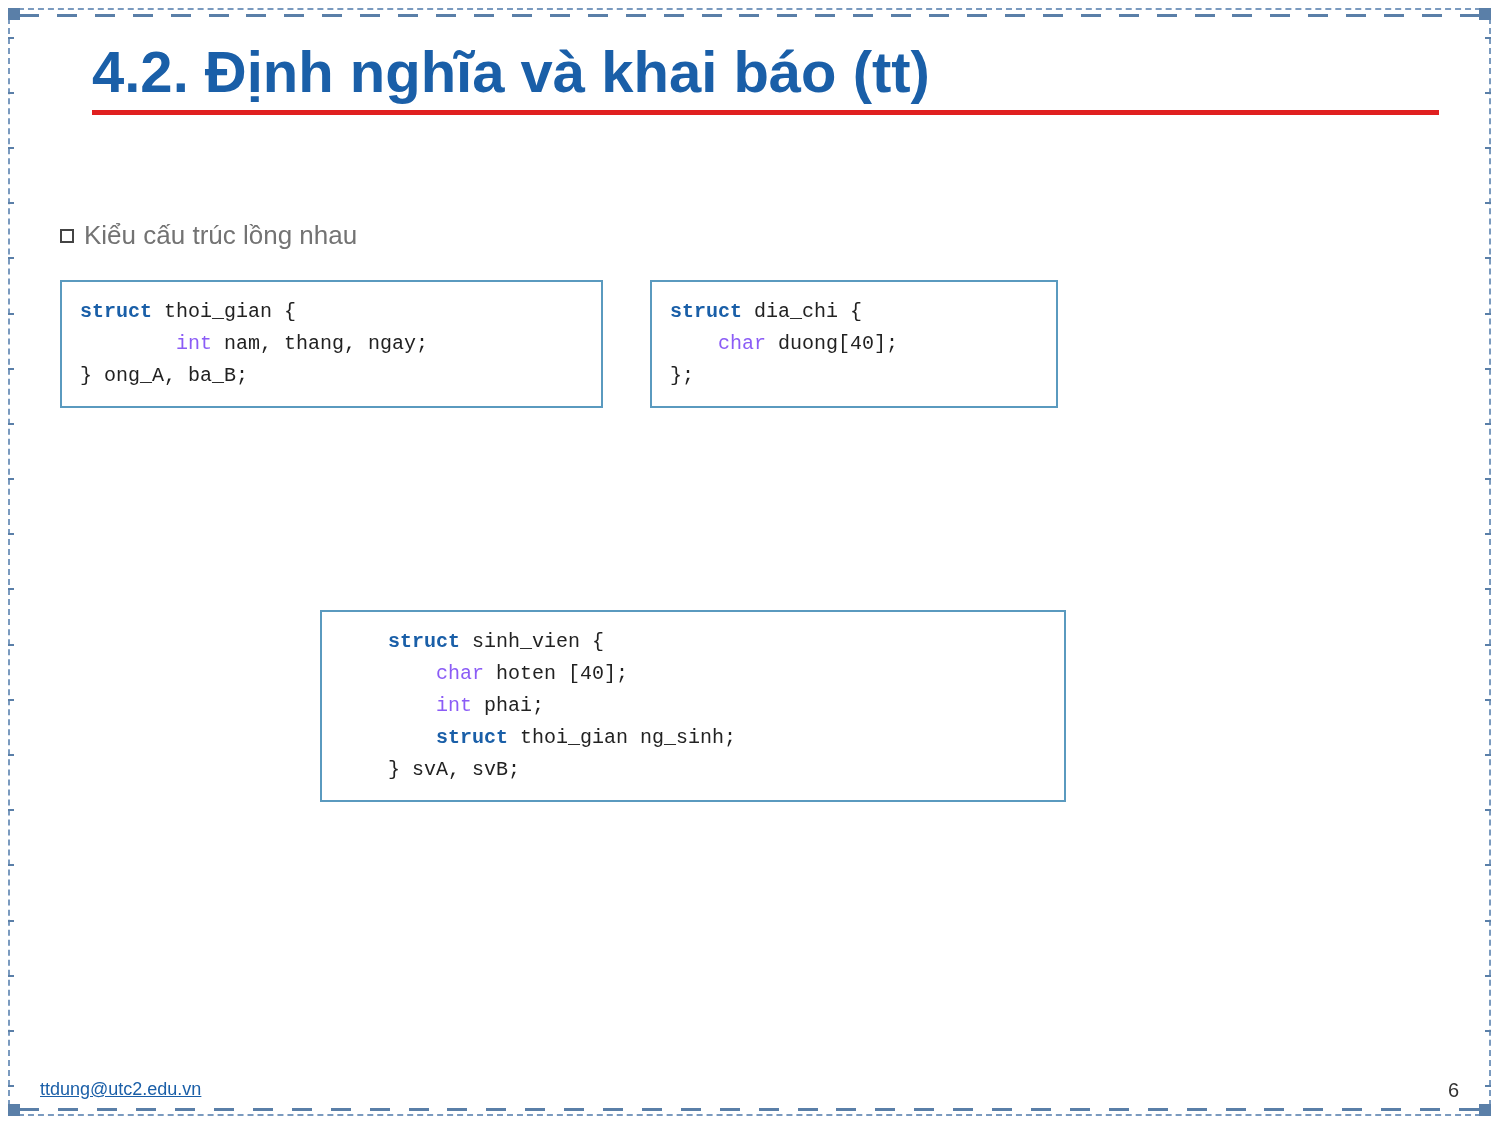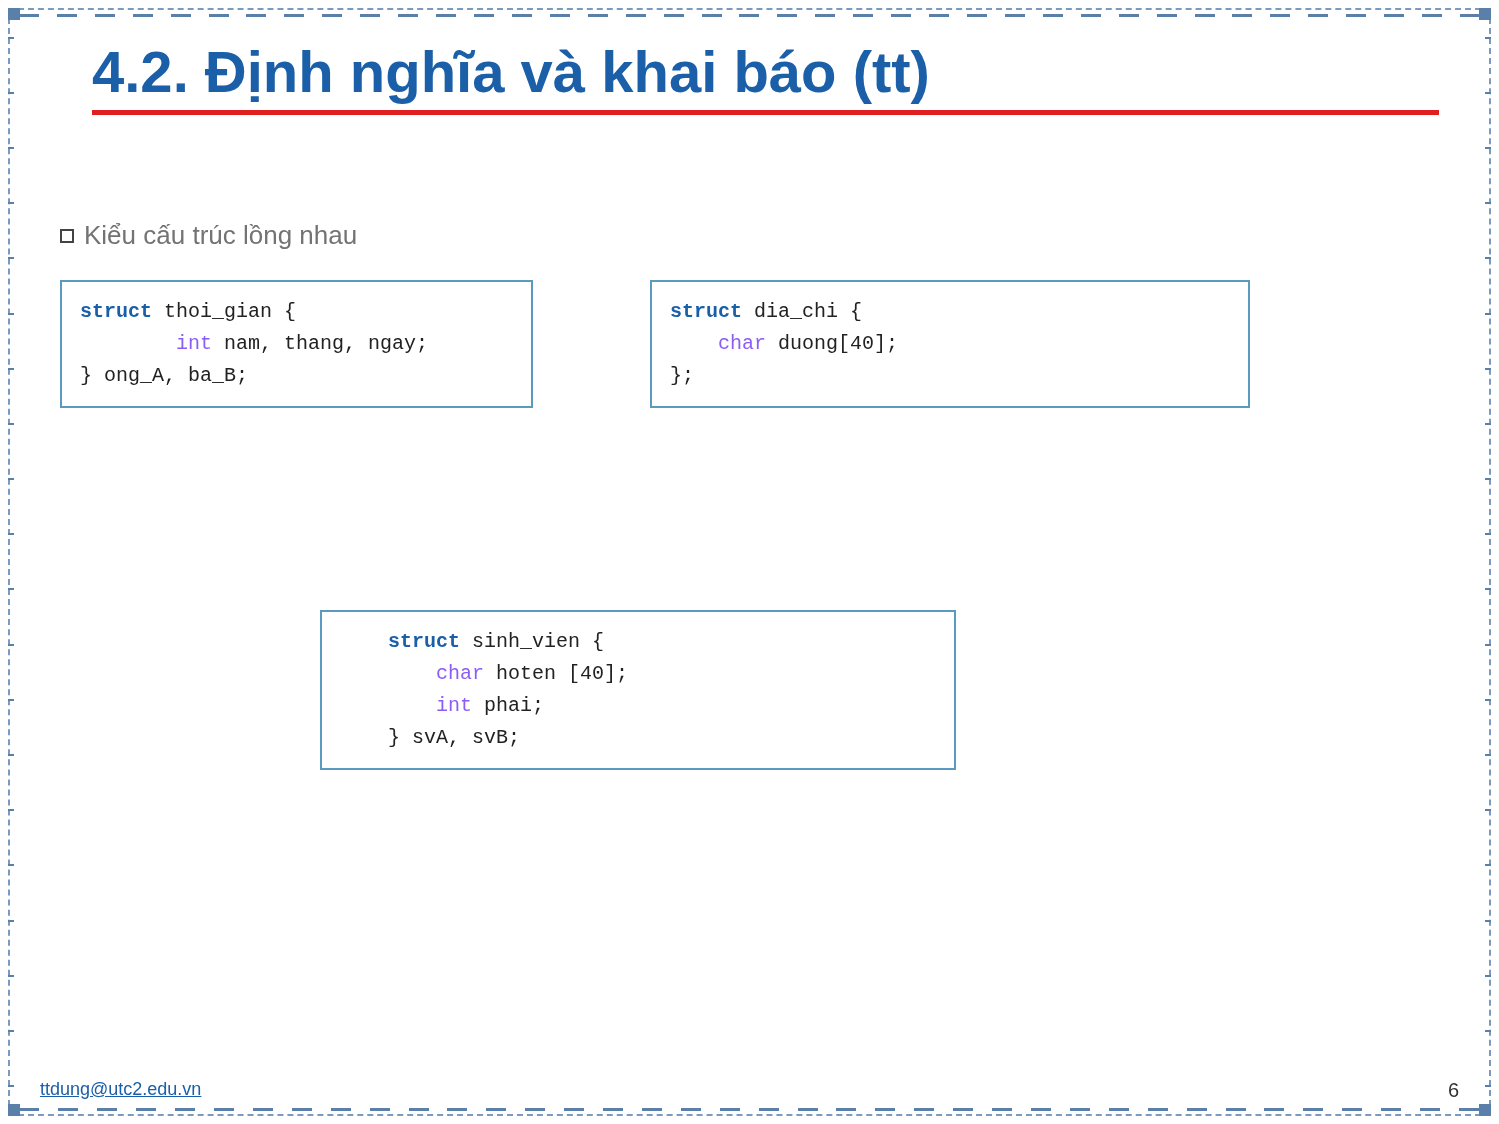--- a/index.html
+++ b/index.html
@@ -135,35 +135,35 @@
 
     .code-box .kw-red {
       font-weight: normal;
       color: #8b5cf6;
     }
 
     
     .code-box-1 {
       top: 270px;
       left: 50px;
-      width: 473px;
+      width: 543px;
     }
 
     
     .code-box-2 {
       top: 270px;
       left: 640px;
-      width: 600px;
+      width: 408px;
     }
 
     
     .code-box-3 {
       top: 600px;
       left: 310px;
-      width: 636px;
+      width: 746px;
     }
 
     
     .footer {
       position: absolute;
       bottom: 12px;
       left: 30px;
       right: 30px;
       display: flex;
       justify-content: space-between;
@@ -373,20 +373,21 @@
   <div class="code-box code-box-2">
     <div><span class="kw">struct</span> dia_chi {</div>
     <div>&nbsp;&nbsp;&nbsp;&nbsp;<span class="kw-red">char</span> duong[40];</div>
     <div>};</div>
   </div>
 
   <div class="code-box code-box-3">
     <div>&nbsp;&nbsp;&nbsp;&nbsp;<span class="kw">struct</span> sinh_vien {</div>
     <div>&nbsp;&nbsp;&nbsp;&nbsp;&nbsp;&nbsp;&nbsp;&nbsp;<span class="kw-red">char</span> hoten [40];</div>
     <div>&nbsp;&nbsp;&nbsp;&nbsp;&nbsp;&nbsp;&nbsp;&nbsp;<span class="kw-red">int</span> phai;</div>
+    <div>&nbsp;&nbsp;&nbsp;&nbsp;&nbsp;&nbsp;&nbsp;&nbsp;<span class="kw">struct</span> thoi_gian ng_sinh;</div>
     <div>&nbsp;&nbsp;&nbsp;&nbsp;} svA, svB;</div>
   </div>
 
   <div class="footer">
     <a class="footer-link" href="#">ttdung@utc2.edu.vn</a>
     <span class="footer-page">6</span>
   </div>
 </div>
 
 </body></html>

